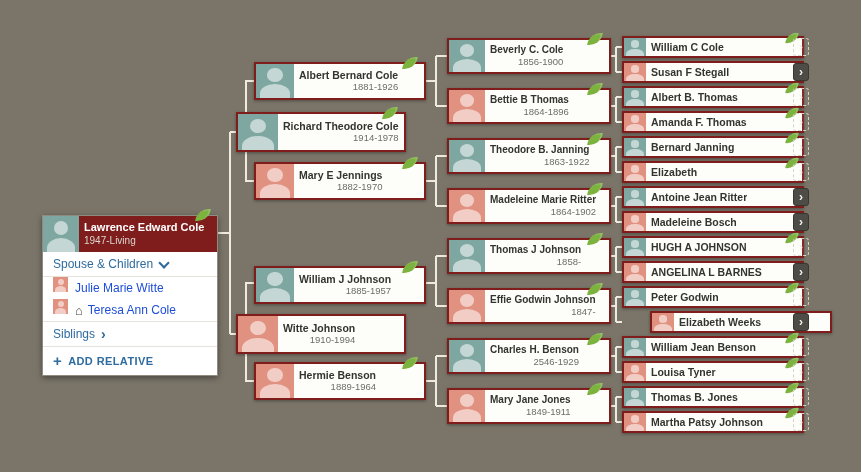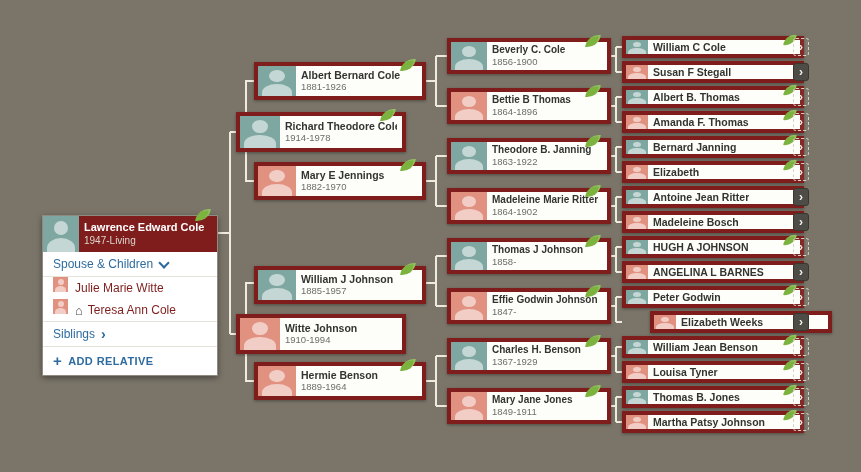--- a/index.html
+++ b/index.html
@@ -2,22 +2,22 @@
 <html><head>
 <meta charset="utf-8">
 <style>
   html,body{margin:0;padding:0;background:#7b7569;}
   .stage{position:relative;width:861px;height:472px;background:#7b7569;overflow:hidden;
          font-family:"Liberation Sans",sans-serif;}
   svg.lines{position:absolute;left:0;top:0;pointer-events:none;}
 
   
   .card{position:absolute;display:flex;align-items:center;background:#fdfdfa;
-        border:4px solid #7f1d1d;box-shadow:0 1px 3px rgba(0,0,0,.35);
-        box-sizing:border-box;cursor:pointer;}
+        border:2px solid #7f1d1d;box-shadow:0 1px 3px rgba(0,0,0,.35);
+        box-sizing:border-box;cursor:pointer;text-align:right;}
   .avatar{position:relative;overflow:hidden;flex:0 0 auto;align-self:stretch;}
   .male .avatar,.avatar.masc{background:#7ea7a1;}
   .female .avatar,.avatar.fem{background:#e19180;}
   .avatar::before{content:"";position:absolute;left:30%;top:13%;width:40%;height:40%;
                   border-radius:50%;background:rgba(255,255,255,.55);}
   .avatar::after{content:"";position:absolute;left:11%;top:60%;width:78%;height:55%;
                  border-radius:50% 50% 0 0;background:rgba(255,255,255,.55);}
   .txt{padding:0 5px;min-width:0;line-height:1.15;}
   .nm{display:block;font-size:10.5px;font-weight:bold;color:#33332f;white-space:nowrap;overflow:hidden;}
   .dt{display:block;font-size:9.5px;color:#6d6d68;margin-top:1px;}
@@ -42,21 +42,21 @@
   
   .rootcard{position:absolute;left:42px;top:215px;width:176px;background:#fff;
             border:1px solid #8f8b80;box-shadow:0 2px 6px rgba(0,0,0,.4);box-sizing:border-box;}
   .roothead{display:flex;align-items:center;background:#7f1d1d;height:36px;cursor:pointer;}
   .roothead .avatar{width:36px;}
   .rn{display:block;font-size:11px;font-weight:bold;color:#fff;white-space:nowrap;overflow:hidden;}
   .rd{display:block;font-size:10px;color:#d9d7cf;margin-top:1px;}
   .prow{display:flex;align-items:center;padding:0 10px;height:24px;font-size:12px;
         color:#2e6b9e;cursor:pointer;}
   .prow.person{height:22px;}
-  .prow a{color:#7f1d1d;text-decoration:none;white-space:nowrap;overflow:hidden;}
+  .prow a{color:#1d4ed8;text-decoration:none;white-space:nowrap;overflow:hidden;}
   .mini{width:15px;height:15px;margin-right:7px;}
   .sep{height:1px;background:#e6e3da;}
   .add{height:28px;font-weight:bold;font-size:11px;letter-spacing:.4px;}
   .plus{font-size:15px;font-weight:bold;margin-right:6px;margin-top:-2px;}
   .home{font-size:13px;color:#4c4a44;margin-right:5px;line-height:1;}
   .chevr{margin-left:6px;font-size:14px;font-weight:bold;}
   .chev{display:inline-block;width:6px;height:6px;border-right:2px solid #2e6b9e;
         border-bottom:2px solid #2e6b9e;transform:rotate(45deg);margin-left:7px;margin-top:-3px;}
 </style>
 </head>
@@ -203,21 +203,21 @@
     <span class="txt">
         <span class="nm">Effie Godwin Johnson</span>
         <span class="dt">1847-</span>
       </span>
     <span class="leaf"></span>
   </div>
   <div class="card g4 male" style="left:447px;top:338px">
     <span class="avatar"></span>
     <span class="txt">
         <span class="nm">Charles H. Benson</span>
-        <span class="dt">1367-1929</span>
+        <span class="dt">2546-1929</span>
       </span>
     <span class="leaf"></span>
   </div>
   <div class="card g4 female" style="left:447px;top:388px">
     <span class="avatar"></span>
     <span class="txt">
         <span class="nm">Mary Jane Jones</span>
         <span class="dt">1849-1911</span>
       </span>
     <span class="leaf"></span>

